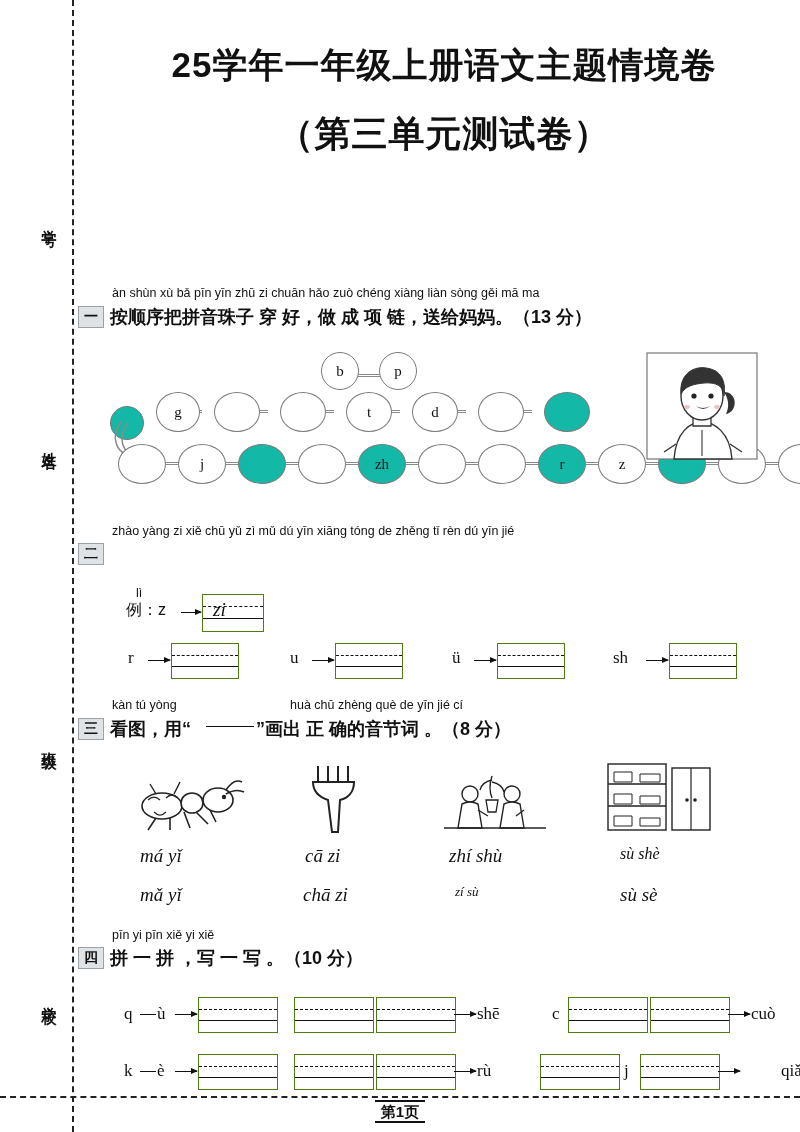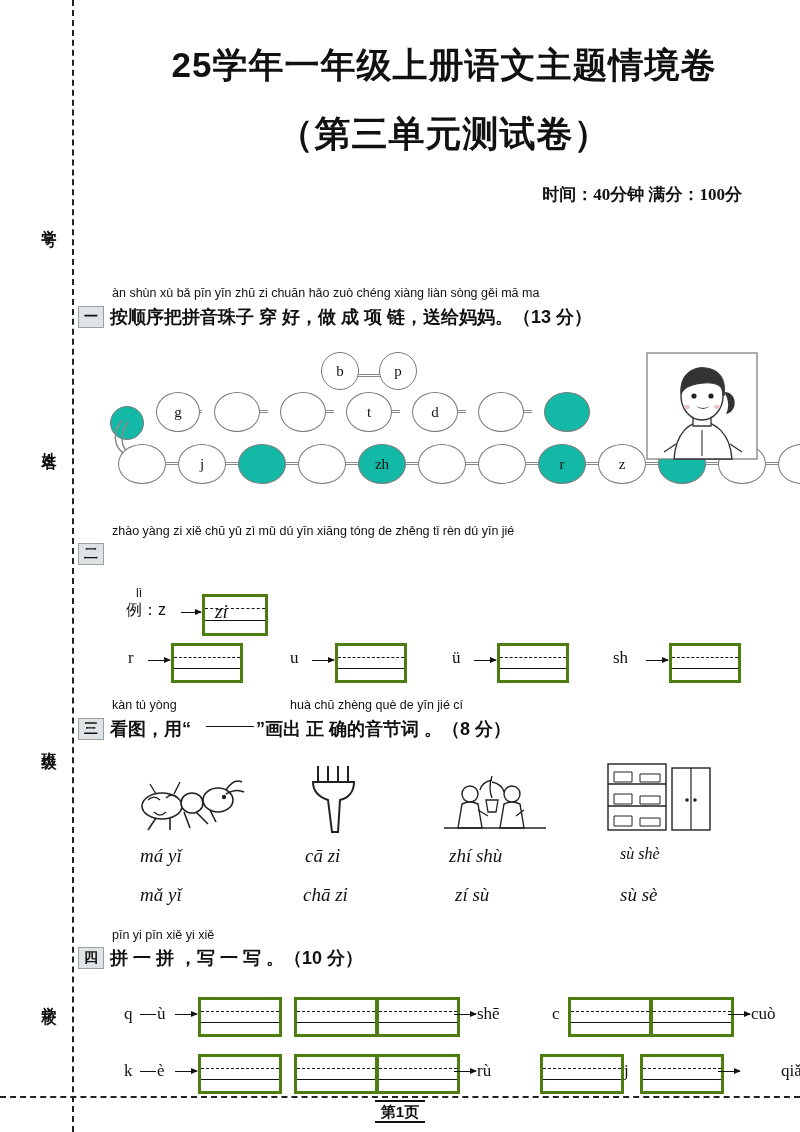--- a/index.html
+++ b/index.html
@@ -106,21 +106,21 @@
     position:absolute;
     font-family:Liberation Sans, sans-serif;
     font-size:12.5px;
     white-space:nowrap;
     color:#111;
   }
 
   
   .wbox{
     position:absolute;
-    border:3px solid #4d7c0f;
+    border:1px solid #4d7c0f;
     background:#fff;
   }
   .wbox .l{
     position:absolute;left:0;right:0;border-top:1px solid #111;
   }
   .wbox .dash{
     position:absolute;left:0;right:0;border-top:1px dashed #111;
   }
 
   .arrow{
@@ -201,21 +201,20 @@
   <div class="binding"></div>
   <div class="bottom-dash"></div>
 
   <div class="side-label side-xh">学号：</div>
   <div class="side-label side-xm">姓名：</div>
   <div class="side-label side-bj">班级：</div>
   <div class="side-label side-xx">学校：</div>
 
   <div class="title1">25学年一年级上册语文主题情境卷</div>
   <div class="title2">（第三单元测试卷）</div>
-  <div class="timeline">时间：40分钟  满分：100分</div>
 
   <table class="score">
     <tbody>
   </tbody>
     </table>
 
   <div class="pinyin-line" style="left:112px;top:286px;">àn shùn xù bǎ pīn yīn zhū zi chuān hǎo  zuò chéng xiàng liàn  sòng gěi mā ma</div>
   <div class="q-num" style="left:78px;top:306px;">一</div>
   <div class="q-text" style="left:110px;top:305px;">按顺序把拼音珠子 穿 好，做 成 项 链，送给妈妈。（13 分）</div>
 
@@ -376,21 +375,21 @@
     <circle cx="89" cy="38" r="1.8" fill="#222"></circle>
   </svg>
 
   <div class="lab lab-it" style="left:140px;top:845px;font-size:19px;">má yǐ</div>
   <div class="lab lab-it" style="left:140px;top:884px;font-size:19px;">mǎ yǐ</div>
 
   <div class="lab lab-it" style="left:305px;top:845px;font-size:19px;">cā zi</div>
   <div class="lab lab-it" style="left:303px;top:884px;font-size:19px;">chā zi</div>
 
   <div class="lab lab-it" style="left:449px;top:845px;font-size:19px;">zhí shù</div>
-  <div class="lab lab-it" style="left:455px;top:884px;font-size:19px;">zí sù</div>
+  <div class="lab lab-it" style="left:455px;top:884px;font-size:13px;">zí sù</div>
 
   <div class="lab lab-it" style="left:620px;top:845px;font-size:16px;">sù shè</div>
   <div class="lab lab-it" style="left:620px;top:884px;font-size:19px;">sù sè</div>
 
   <div class="pinyin-line" style="left:112px;top:928px;">pīn  yi  pīn   xiě  yi  xiě</div>
   <div class="q-num" style="left:78px;top:947px;">四</div>
   <div class="q-text" style="left:110px;top:946px;">拼 一 拼 ，写 一 写 。（10 分）</div>
 
   <div class="lab" style="left:124px;top:1004px;">q</div>
   <div class="dash-seg" style="left:140px;top:1014px;width:16px;"></div>

